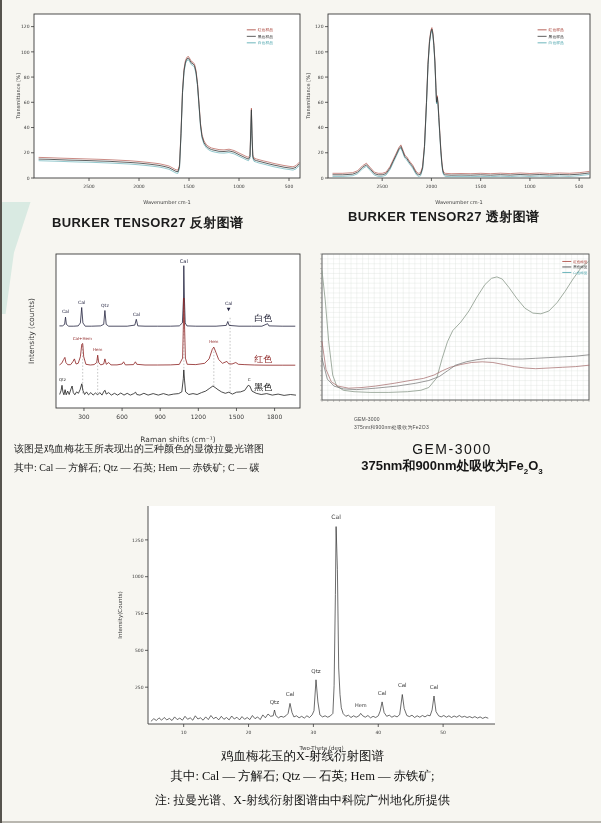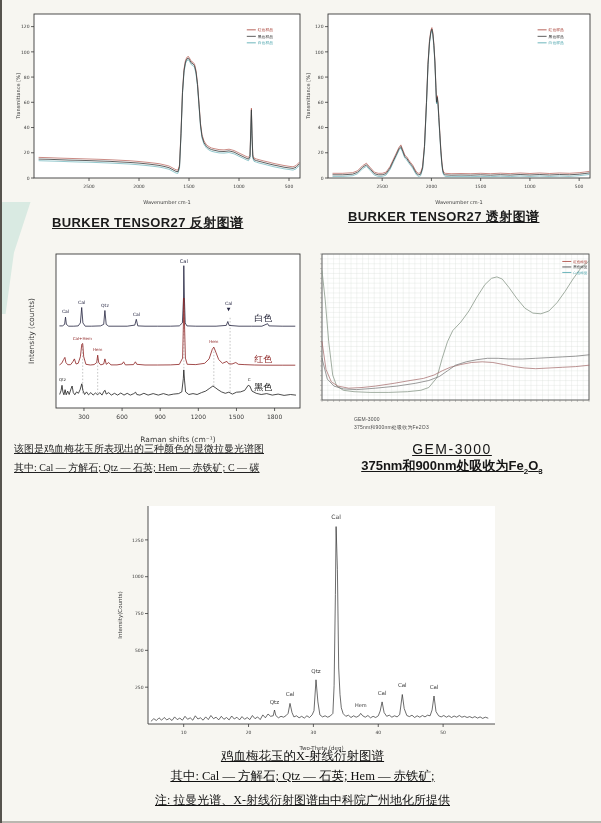--- a/index.html
+++ b/index.html
@@ -1,20 +1,20 @@
 <!DOCTYPE html>
 <html><head>
 <meta charset="utf-8">
 <style>
   html,body{margin:0;padding:0;background:#d8d8d4;font-family:"Liberation Sans",sans-serif;}
   .page{position:relative;width:601px;height:823px;background:#f7f6f1;overflow:hidden;
         border-left:2px solid #56544e;box-shadow:inset 0 -2px 0 #b9b7b0;}
   .chart{position:absolute;}
   svg{font-family:"DejaVu Sans",sans-serif;}
-  .cap{position:absolute;color:#1c1c1c;white-space:nowrap;text-decoration:underline;}
+  .cap{position:absolute;color:#1c1c1c;white-space:nowrap;}
   .cap-bold{font-weight:bold;font-size:13px;letter-spacing:0.4px;}
   .note{font-family:"Liberation Serif",serif;font-size:10px;color:#222;}
   .gem-small{position:absolute;font-size:5px;color:#4a4a4a;letter-spacing:0.2px;}
   .gem-big1{font-size:14px;letter-spacing:1.5px;color:#161616;text-align:center;width:260px;}
   .gem-big2{font-size:13px;font-weight:bold;color:#161616;text-align:center;width:300px;}
   .center-cap{left:0;width:601px;text-align:center;}
   .xrd-t1{font-family:"Liberation Serif",serif;font-size:12.5px;color:#111;}
   .xrd-t2{font-family:"Liberation Serif",serif;font-size:12.5px;color:#111;}
   .xrd-t3{font-family:"Liberation Serif",serif;font-size:12px;color:#111;}
   .wedge{position:absolute;left:0;top:202px;width:30px;height:112px;background:#d9eae2;

